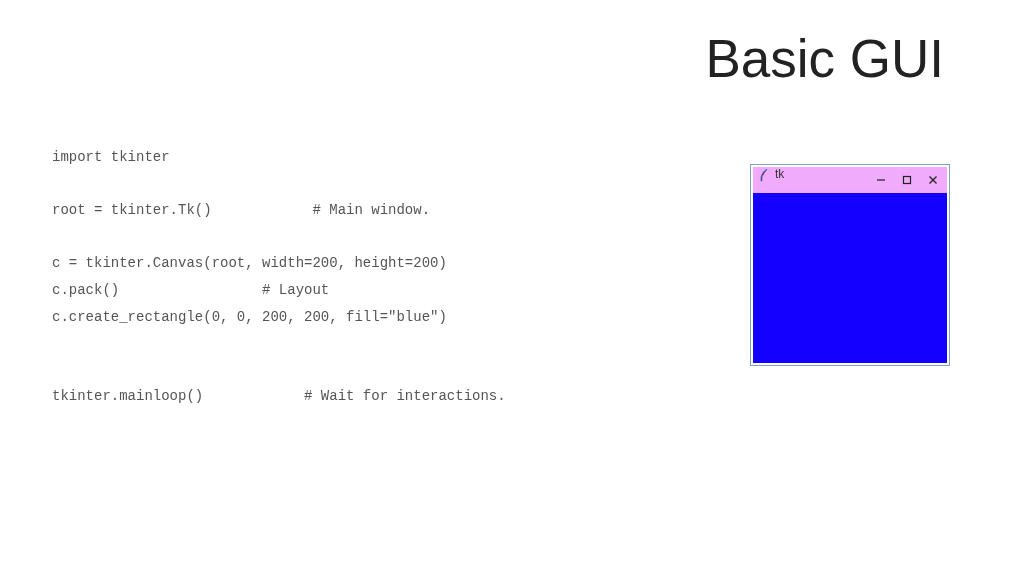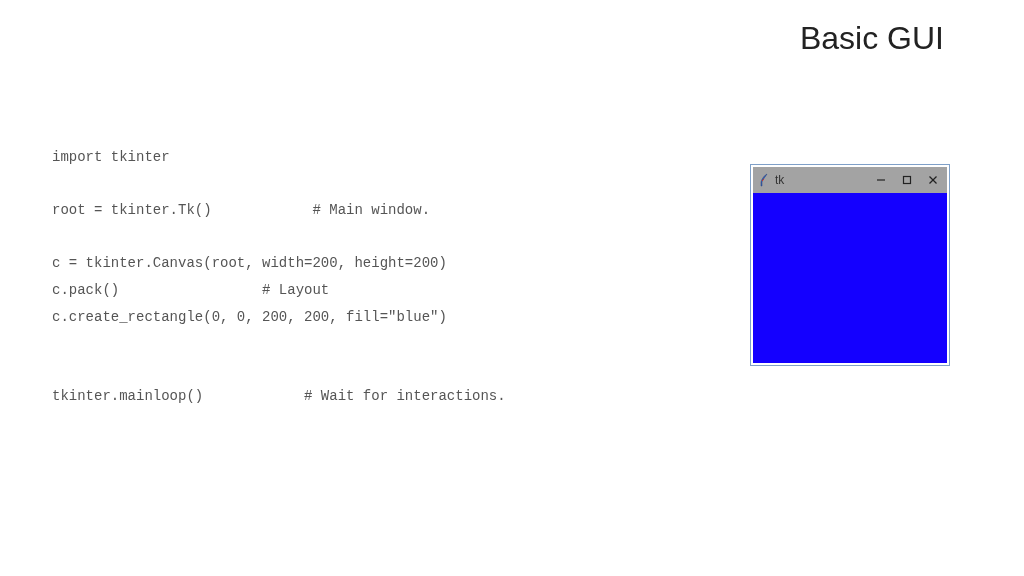--- a/index.html
+++ b/index.html
@@ -7,23 +7,23 @@
   body {
     width: 1024px;
     height: 576px;
     background: #ffffff;
     font-family: "Segoe UI", Arial, sans-serif;
     position: relative;
     overflow: hidden;
   }
   .title {
     position: absolute;
-    top: 20px;
+    top: 28px;
     right: 80px;
-    font-size: 32px;
+    font-size: 53px;
     font-weight: 400;
     color: #222;
   }
   .code-block {
     position: absolute;
     top: 130px;
     left: 52px;
     font-family: "Courier New", Courier, monospace;
     font-size: 14px;
     color: #555;
@@ -34,23 +34,22 @@
     position: absolute;
     top: 164px;
     right: 74px;
     width: 200px;
     border: 1px solid #7fa0c8;
     padding: 2px;
     background: #fff;
   }
   .tk-titlebar {
     height: 26px;
-    background: #a3a3a3;
+    background: #f0abfc;
     display: flex;
-    align-items: center;
     padding: 0 4px;
     font-family: "Segoe UI", Arial, sans-serif;
     font-size: 12px;
     color: #333;
   }
   .tk-feather {
     width: 14px;
     height: 16px;
     margin-right: 4px;
     display: flex;

